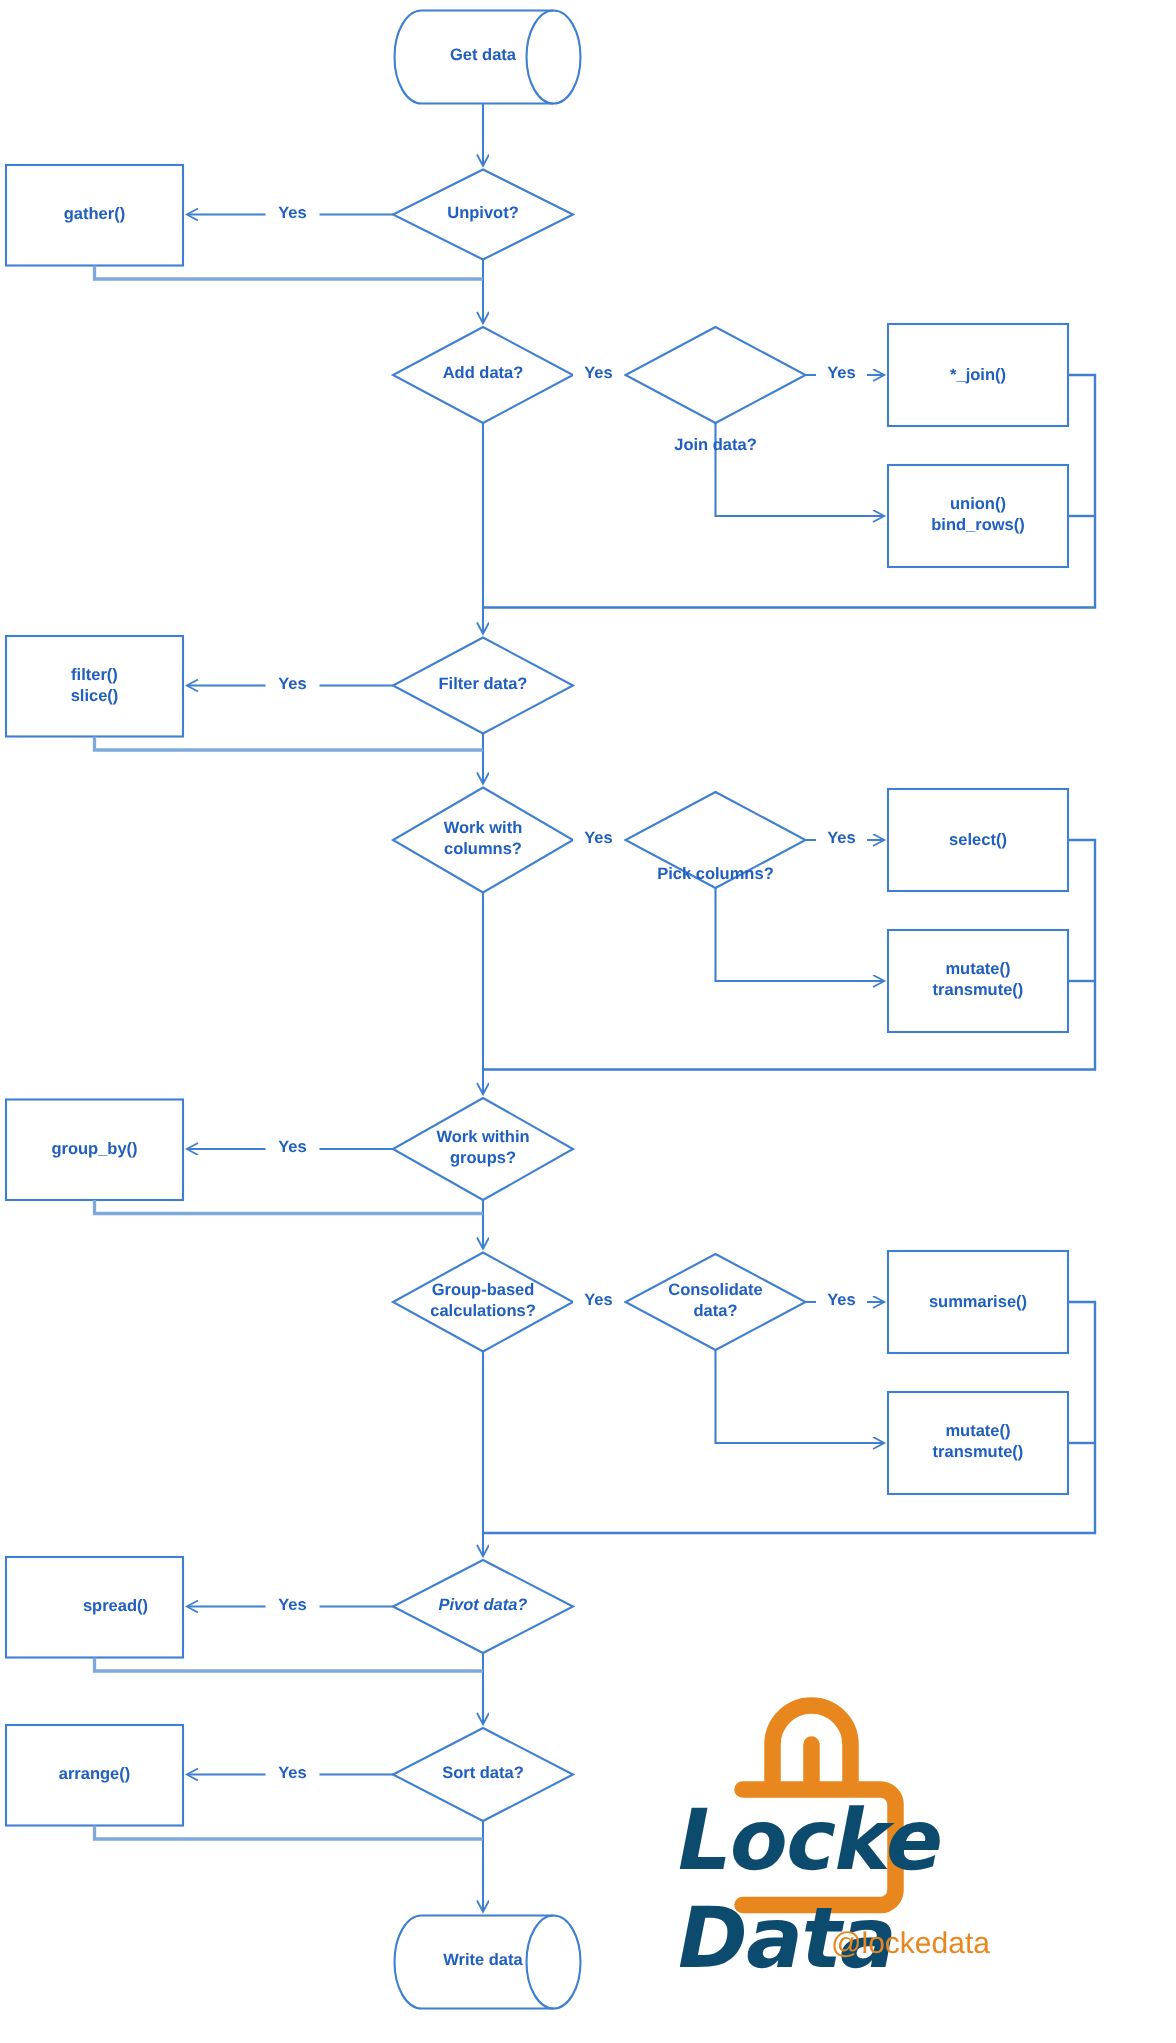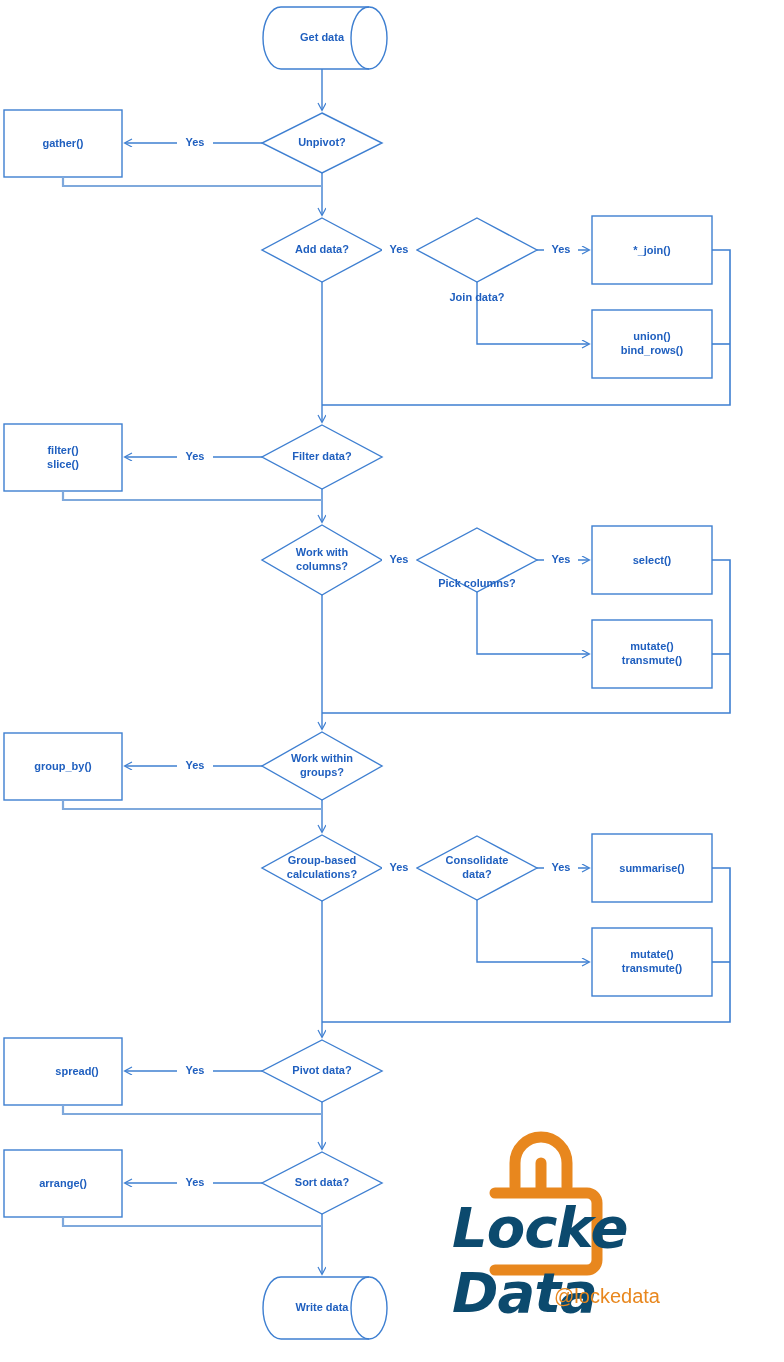--- a/index.html
+++ b/index.html
@@ -134,21 +134,21 @@
 
   <div class="lbl node" style="left:272px;top:22px;width:100px;height:32px;">Get data</div>
   <div class="lbl node" style="left:272px;top:1292px;width:100px;height:32px;">Write data</div>
 
   <div class="lbl node" style="left:272px;top:130px;width:100px;height:26px;">Unpivot?</div>
   <div class="lbl node" style="left:272px;top:237px;width:100px;height:26px;">Add data?</div>
   <div class="lbl node" style="left:272px;top:444px;width:100px;height:26px;">Filter data?</div>
   <div class="lbl node" style="left:276px;top:540px;width:92px;height:40px;white-space:pre-line;">Work with columns?</div>
   <div class="lbl node" style="left:276px;top:746px;width:92px;height:40px;white-space:pre-line;">Work within groups?</div>
   <div class="lbl node" style="left:270px;top:848px;width:104px;height:40px;white-space:pre-line;">Group-based calculations?</div>
-  <div class="lbl node" style="left:272px;top:1058px;width:100px;height:26px;">Pivot data?</div>
+  <div class="lbl node" style="left:272px;top:1058px;width:100px;height:26px;font-style:italic;">Pivot data?</div>
   <div class="lbl node" style="left:272px;top:1170px;width:100px;height:26px;">Sort data?</div>
 
   <div class="lbl node" style="left:427px;top:237px;width:100px;height:26px;margin-top:48px;">Join data?</div>
   <div class="lbl node" style="left:424px;top:571px;width:106px;height:26px;">Pick columns?</div>
   <div class="lbl node" style="left:431px;top:848px;width:92px;height:40px;white-space:pre-line;">Consolidate data?</div>
 
   <div class="lbl node" style="left:6px;top:130px;width:114px;height:28px;">gather()</div>
   <div class="lbl node" style="left:6px;top:437px;width:114px;height:42px;white-space:pre-line;">filter()
 slice()</div>
   <div class="lbl node" style="left:6px;top:753px;width:114px;height:28px;">group_by()</div>

